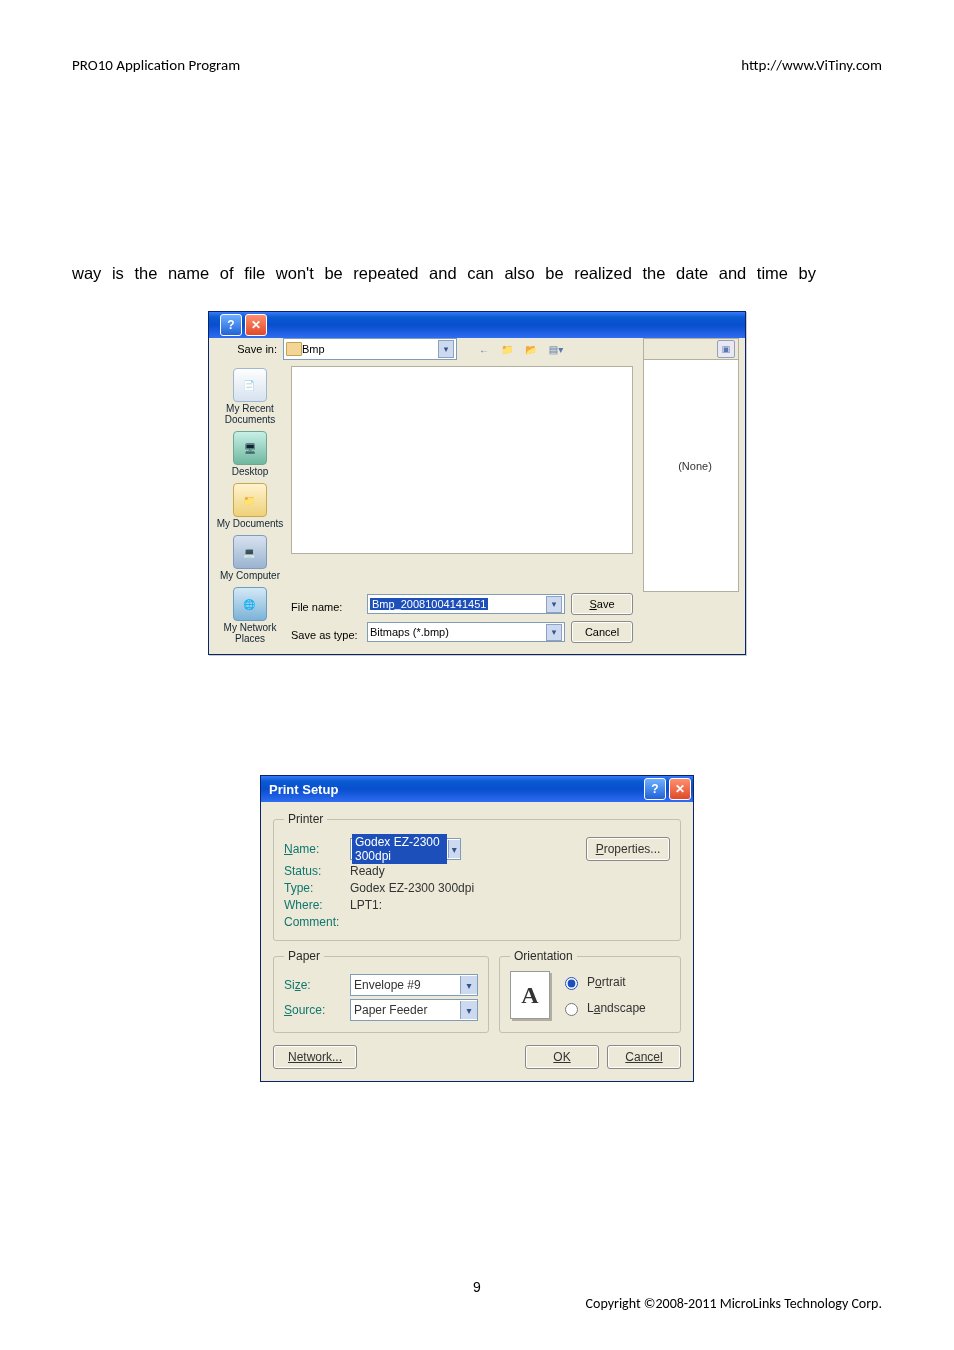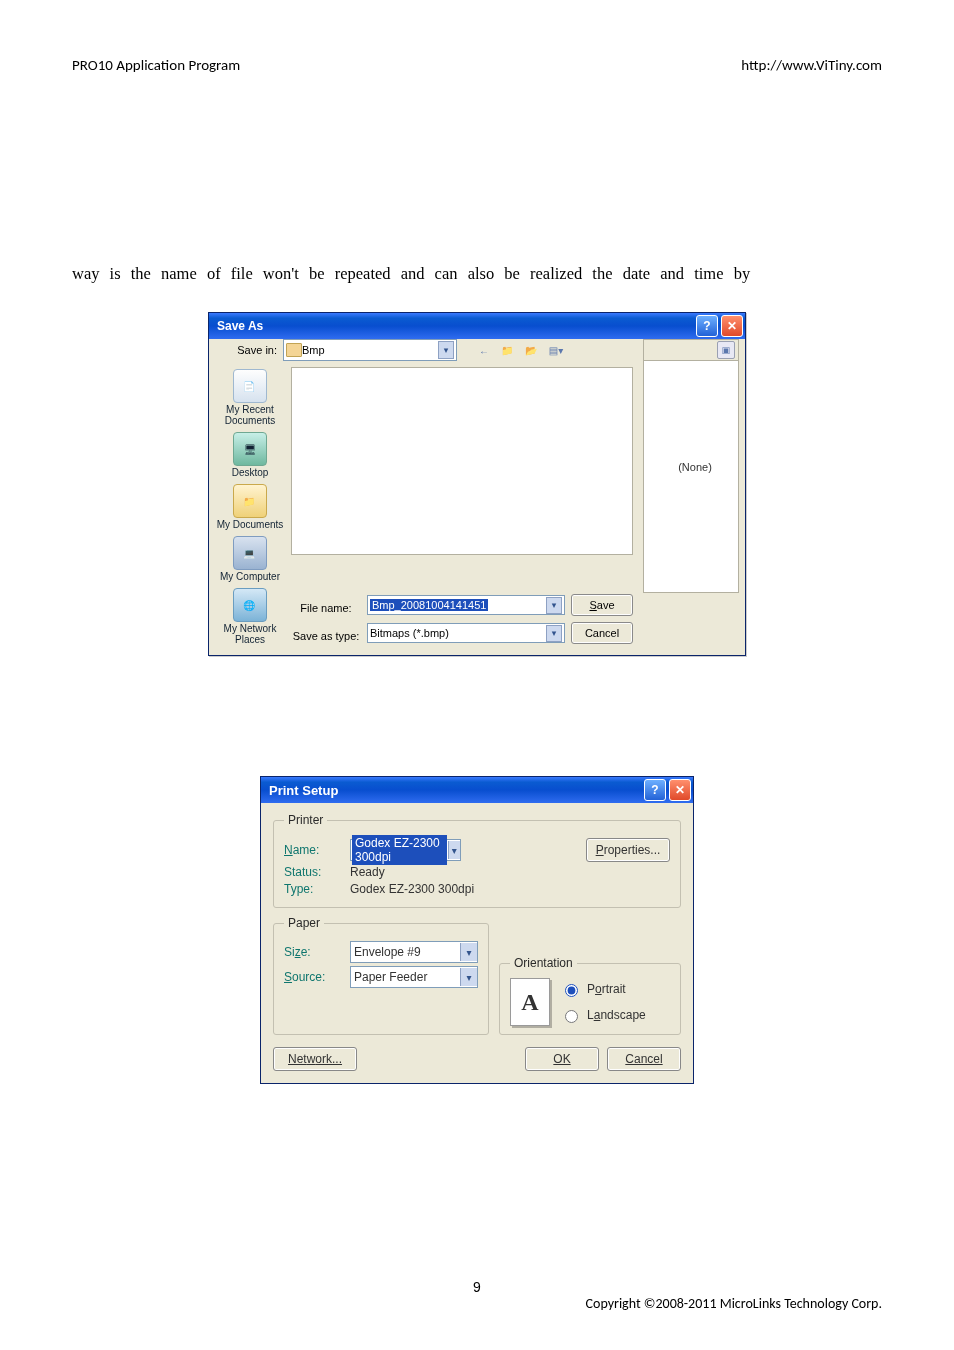--- a/index.html
+++ b/index.html
@@ -28,21 +28,21 @@
     padding: 56px 72px 50px 72px;
   }
   .page-header {
     display: flex;
     justify-content: space-between;
     font-size: 15px;
     font-family: "Calibri", "Segoe UI", sans-serif;
     margin-bottom: 190px;
   }
   .body-text {
-    font-family: Liberation Serif, serif;
+    font-family: Liberation Sans, sans-serif;
     font-size: 16.5px;
     word-spacing: 6px;
     margin-bottom: 28px;
   }
   
   .saveas {
     width: 536px;
     margin: 0 auto 120px auto;
     border: 1px solid #0a246a;
     box-shadow: 1px 1px 0 rgba(0,0,0,0.2);
@@ -128,21 +128,21 @@
   .icn.comp { background: linear-gradient(#d8e2ef,#9ab3d1); border:1px solid #7f9cc0;}
   .icn.netp { background: linear-gradient(#d4e8f6,#7cb3d7); border:1px solid #6a9dc0;}
   .filelist {
     grid-column:2; grid-row:2; background:#fff; border:1px solid #b3b0a0; height:186px;
   }
   .bottom-rows {
     grid-column:2; grid-row:3 / span 2; display:grid;
     grid-template-columns: 70px 1fr 62px; grid-template-rows: 24px 24px; gap:4px 6px;
     align-items:center; font-size:11px; margin-top:4px;
   }
-  .bottom-rows .lab { text-align:center;margin-top:6px;}
+  .bottom-rows .lab { text-align:left;margin-top:6px;}
   .txtfield {
     height:18px;background:#fff;border:1px solid var(--field-border);
     display:flex;align-items:center;font-size:11px;padding:0 2px;gap:2px;
   }
   .txtfield .selected { background:#1d4fbb;color:#fff;padding:0 2px; }
   .txtfield .spacer { flex:1; }
   .txtfield .ddbtn { width:14px;height:15px;background:#cdd9ef;border:1px solid #8ea1c3;display:flex;align-items:center;justify-content:center;font-size:9px;color:#32548d; }
   .winbtn {
     width:60px;height:20px; background:var(--dialog-bg);
     border:1px solid #8a8a8a; border-radius:3px; font-size:11px;
@@ -201,21 +201,20 @@
 <div class="page">
   <div class="page-header">
     <div>PRO10 Application Program</div>
     <div>http://www.ViTiny.com</div>
   </div>
 
   <div class="body-text">way is the name of file won't be repeated   and can also be realized the date and time by</div>
 
   <div class="saveas">
     <div class="titlebar">
-      <span class="caption">Save As</span>
       <div class="titlebtn help">?</div>
       <div class="titlebtn close">✕</div>
     </div>
     <div class="saveas-body">
       <div class="savein-row">
         <span class="lbl"><span>Save in:</span></span>
         <div class="dirdrop">
           <span class="folder-ico"></span>
           <span>Bmp</span>
           <span class="spacer"></span>
@@ -307,20 +306,28 @@
             </div>
         </div>
         <div class="row">
             <span class="lab">Status:</span>
             <span>Ready</span>
           </div>
         <div class="row">
             <span class="lab">Type:</span>
             <span>Godex EZ-2300 300dpi</span>
           </div>
+        <div class="row">
+            <span class="lab">Where:</span>
+            <span>LPT1:</span>
+          </div>
+        <div class="row">
+            <span class="lab">Comment:</span>
+            <span></span>
+          </div>
       </fieldset>
 
       <div class="cols">
         <fieldset class="ps">
           <legend>Paper</legend>
           <div class="row">
             <span class="lab">Si<span class="ul">z</span>e:</span>
             <div class="ps-name">
               <span style="padding:0 3px;">Envelope #9</span>
               <span class="spacer"></span>
@@ -330,21 +337,21 @@
           <div class="row">
             <span class="lab"><span class="ul">S</span>ource:</span>
             <div class="ps-name">
               <span style="padding:0 3px;">Paper Feeder</span>
               <span class="spacer"></span>
               <span class="ddbtn">▾</span>
             </div>
           </div>
         </fieldset>
 
-        <fieldset class="ps" style="flex:0 0 160px;margin-top:40px;">
+        <fieldset class="ps" style="flex:0 0 160px;">
           <legend>Orientation</legend>
           <div class="orient-box">
             <div class="orient-preview">A</div>
             <div class="radios">
               <label>
                   <input type="radio" name="ori" checked="" style=""> 
                   <span>P<span class="ul">o</span>rtrait</span>
                 </label>
               <label>
                   <input type="radio" name="ori" style=""> 

